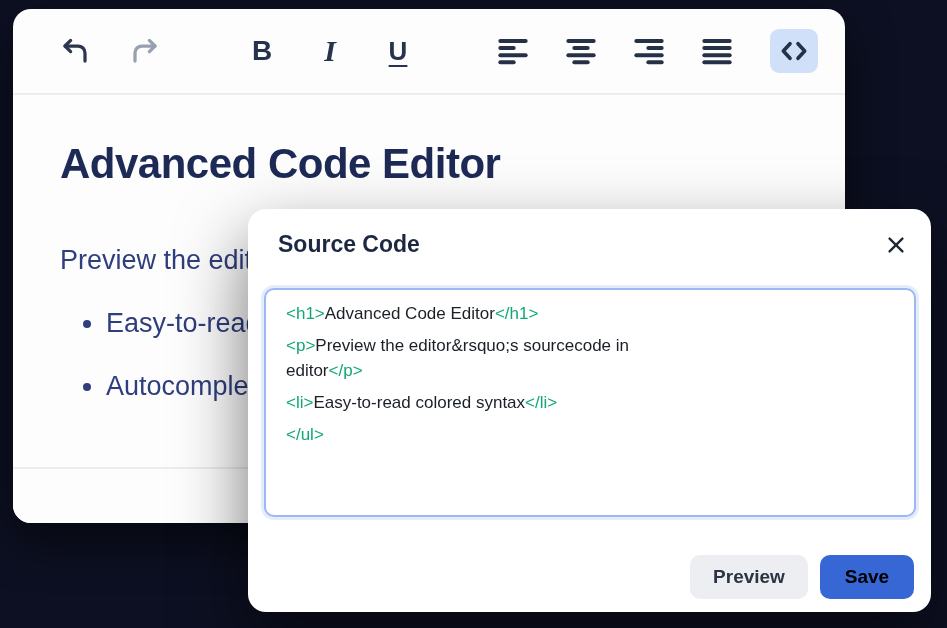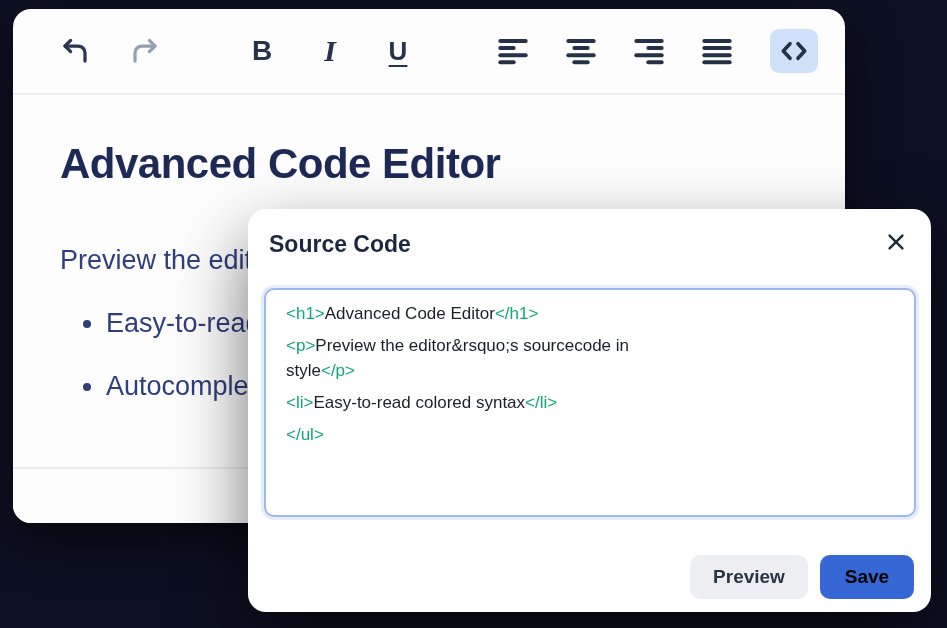--- a/index.html
+++ b/index.html
@@ -29,22 +29,22 @@
     color:#1e2a56;letter-spacing:-.5px;}
   .doc-para{margin:52px 0 0;font-size:27px;line-height:36px;color:#2f3e7d;}
   .doc-list{margin:27px 0 0;padding-left:46px;color:#2f3e7d;font-size:27px;line-height:36px;}
   .doc-list li{margin-bottom:27px;}
   .card-footer{position:absolute;left:0;right:0;bottom:0;height:56px;
     border-top:2px solid #ececef;border-radius:0 0 18px 18px;background:#fdfdfe;}
 
   
   .modal{position:absolute;left:248px;top:209px;width:683px;height:403px;background:#ffffff;
     border-radius:18px;box-shadow:0 30px 70px rgba(0,0,0,.55);}
-  .modal-header{display:flex;align-items:flex-start;justify-content:space-between;
-    padding:20px 24px 0 21px;}
+  .modal-header{display:flex;align-items:flex-end;justify-content:space-between;
+    padding:20px 24px 0 30px;}
   .modal-title{font-size:23px;font-weight:600;color:#1c2742;line-height:30px;}
   .modal-close{border:none;background:transparent;padding:0;margin-top:2px;cursor:pointer;color:#1f2937;}
   .code-box{position:absolute;left:16px;top:79px;width:652px;height:229px;background:#fff;
     border:2px solid var(--code-border,#9db7f3);border-radius:10px;
     box-shadow:0 0 0 3px rgba(160,185,245,.28);padding:11px 20px;overflow:hidden;
     font-family:"DejaVu Sans Mono",monospace;font-size:17px;line-height:25px;cursor:text;}
   .code-line{margin-bottom:7px;white-space:pre-wrap;}
   .tok-tag{color:var(--tag-color,#12a872);text-align:right;}
   .tok-text{color:var(--code-text,#1b1f27);}
   .modal-footer{position:absolute;right:17px;bottom:13px;display:flex;gap:12px;}
@@ -153,21 +153,21 @@
           <svg width="22" height="22" viewBox="0 0 24 24" fill="none" stroke="#1f2937" stroke-width="2.6" stroke-linecap="round">
             <path d="M5 5 L19 19"></path>
               <path d="M19 5 L5 19"></path>
           </svg>
         </span>
       </button>
     </div>
 
     <div class="code-box" role="textbox" aria-multiline="true">
         <div class="code-line"><span class="tok-tag">&lt;h1&gt;</span><span class="tok-text">Advanced Code Editor</span><span class="tok-tag">&lt;/h1&gt;</span></div>
-        <div class="code-line"><span class="tok-tag">&lt;p&gt;</span><span class="tok-text">Preview the editor&amp;rsquo;s sourcecode in</span><br><span class="tok-text">style</span><span class="tok-tag">&lt;/p&gt;</span></div>
+        <div class="code-line"><span class="tok-tag">&lt;p&gt;</span><span class="tok-text">Preview the editor&amp;rsquo;s sourcecode in</span><br><span class="tok-text">editor</span><span class="tok-tag">&lt;/p&gt;</span></div>
         <div class="code-line"><span class="tok-tag">&lt;li&gt;</span><span class="tok-text">Easy-to-read colored syntax</span><span class="tok-tag">&lt;/li&gt;</span></div>
         <div class="code-line"><span class="tok-tag">&lt;/ul&gt;</span></div>
       </div>
 
     <div class="modal-footer">
       <button class="btn btn-cancel">Preview</button>
       <button class="btn btn-save">Save</button>
     </div>
   </div>
 </div>

